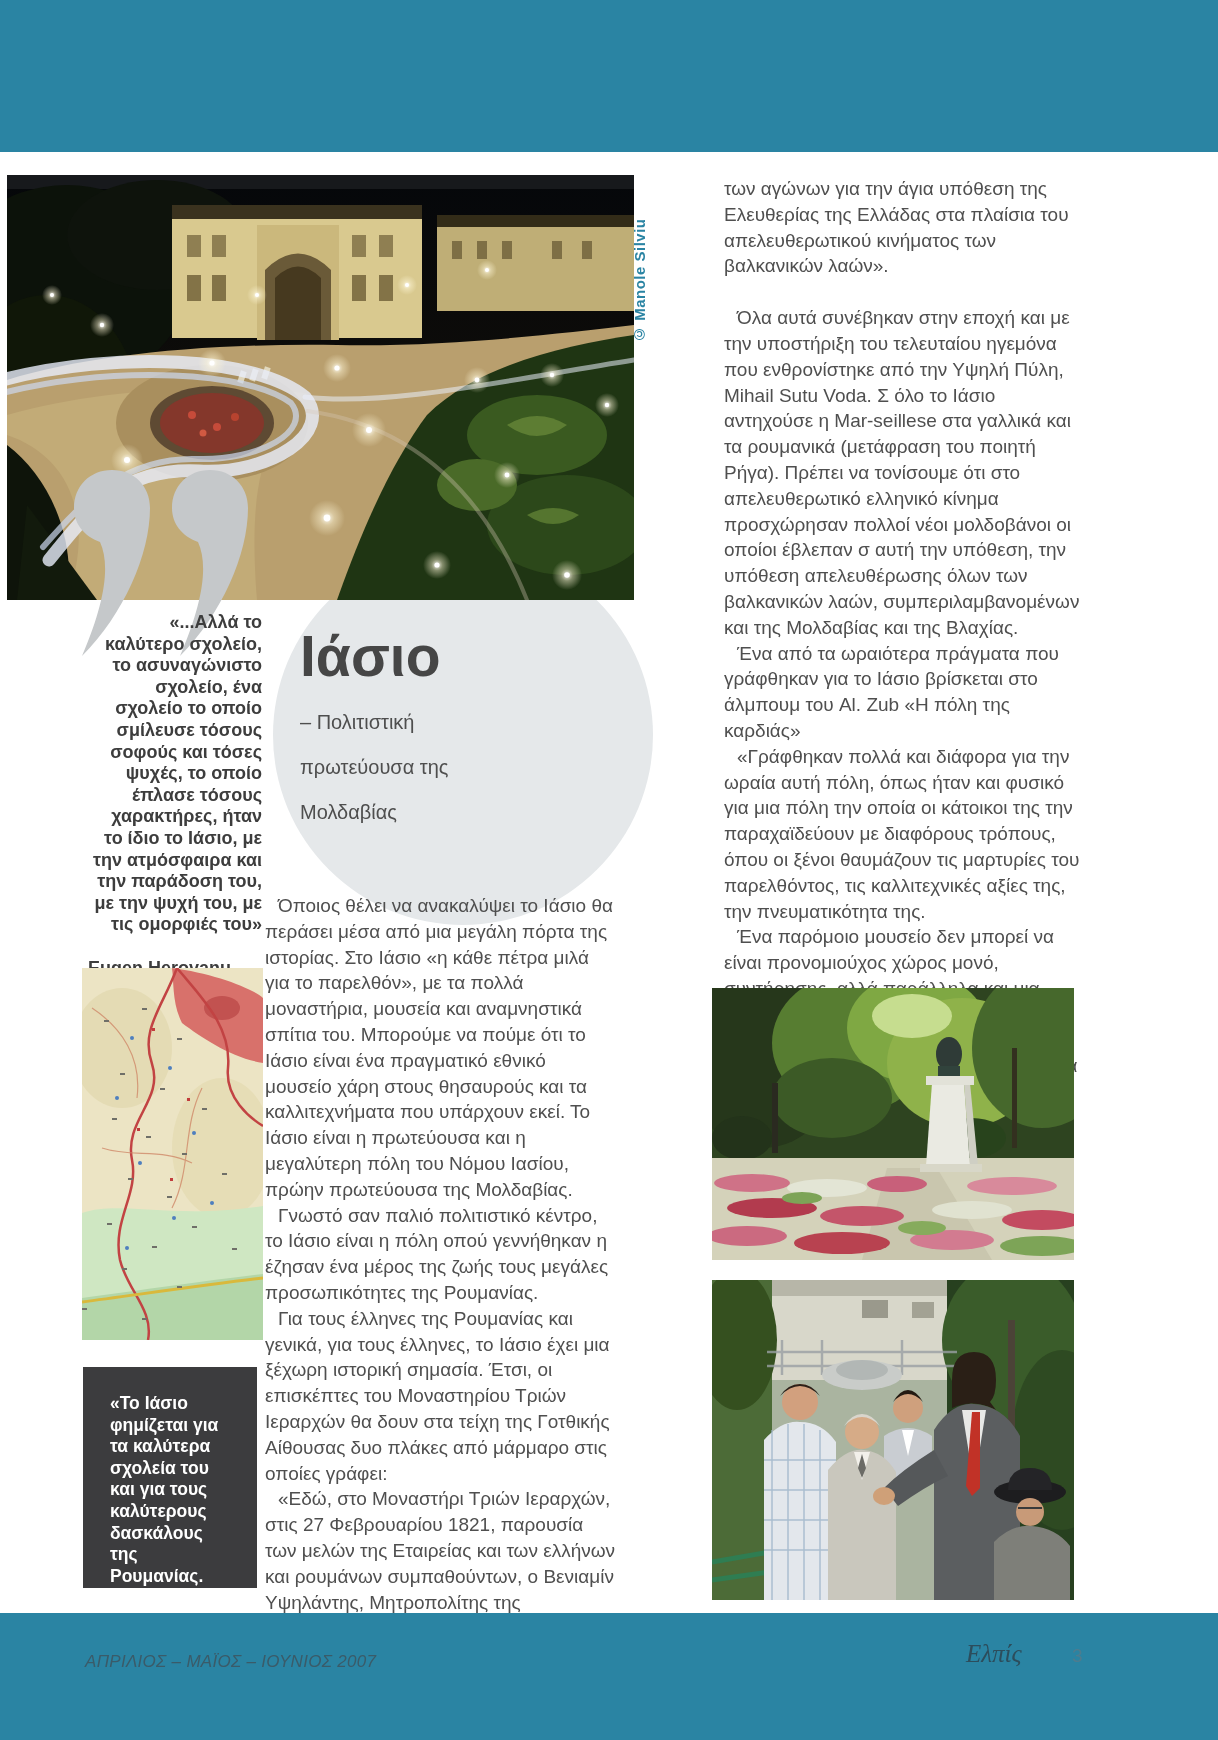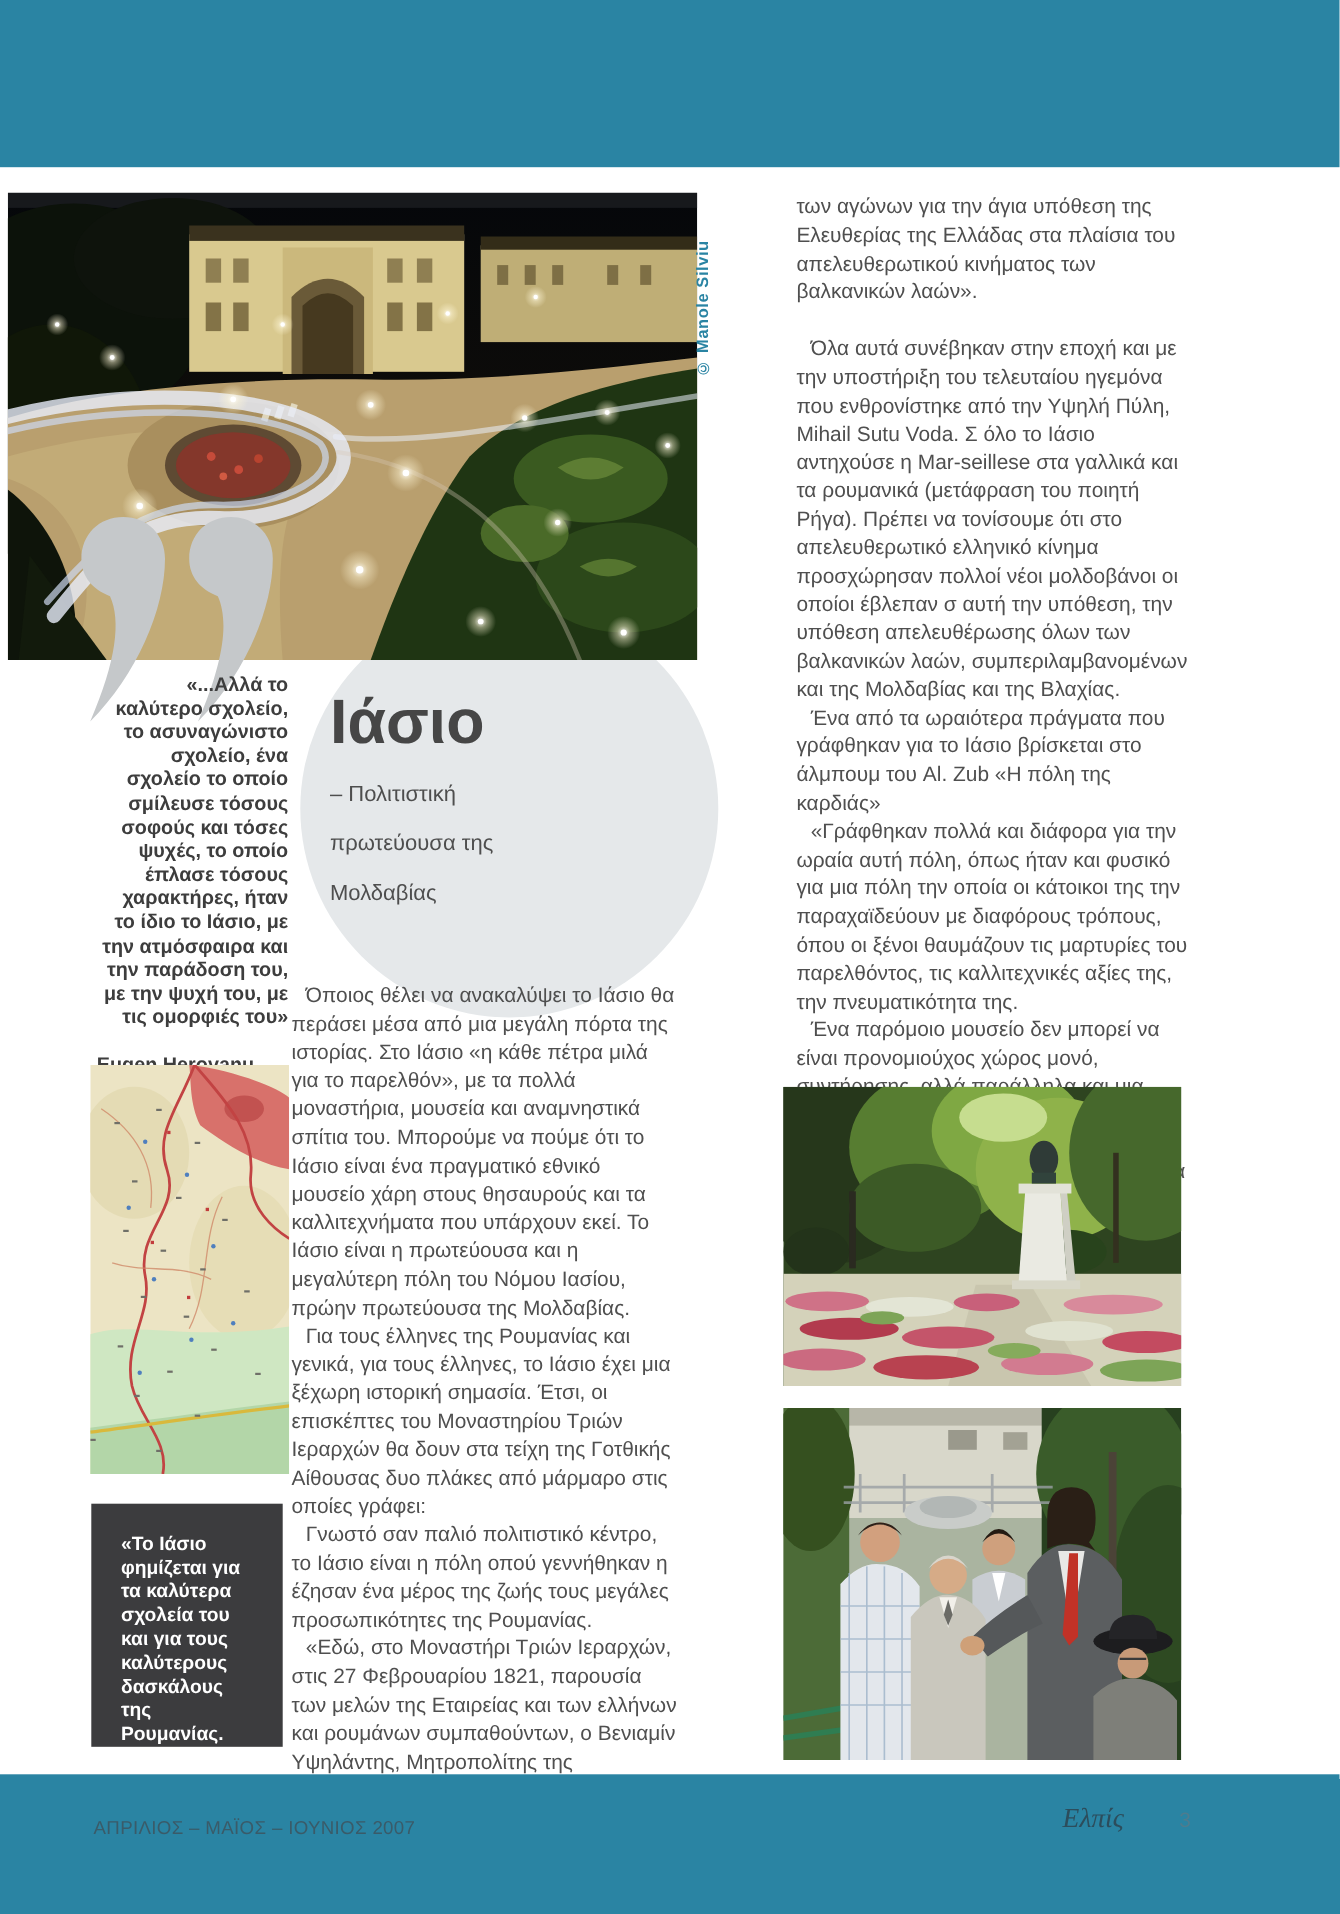--- a/index.html
+++ b/index.html
@@ -40,21 +40,21 @@
   .col{position:absolute;}
   .col p{margin:0;font-size:19px;line-height:25.8px;color:#4f4f4f;text-indent:13px;}
   .col-middle{left:265px;top:893px;width:352px;}
   .col-right{left:724px;top:176px;width:362px;}
   .col-right p:first-child{text-indent:0;margin-bottom:26px;}
 
   .side-photo{position:absolute;overflow:hidden;}
   .park-photo{left:712px;top:988px;width:362px;height:272px;}
   .group-photo{left:712px;top:1280px;width:362px;height:320px;}
 
-  .footer-issue{position:absolute;left:85px;top:1652px;font-size:17px;color:#3a5b69;letter-spacing:.3px;}
+  .footer-issue{position:absolute;left:85px;top:1652px;font-size:17px;color:#3a5b69;letter-spacing:.3px;font-style:italic;}
   .footer-mag{position:absolute;left:966px;top:1640px;font-size:25px;font-style:italic;
     font-family:"Liberation Serif", serif;color:#2c4d5c;}
   .footer-page{position:absolute;left:1072px;top:1645px;font-size:19px;color:#4e7c8e;}
 </style>
 </head>
 <body>
 
 <div class="page">
 
   <div class="band header"></div>
@@ -291,22 +291,22 @@
     </svg>
   </div>
 
   <div class="quote-box">
     <p class="qb-text">«Το Ιάσιο φημίζεται για τα καλύτερα σχολεία του και για τους καλύτερους δασκάλους της Ρουμανίας. Λεγόταν αλώστε και η Πόλη των σχολείων…»</p>
     <p class="qb-author">Eugen Herovanu</p>
   </div>
 
   <div class="col col-middle">
       <p>Όποιος θέλει να ανακαλύψει το Ιάσιο θα περάσει μέσα από μια μεγάλη πόρτα της ιστορίας. Στο Ιάσιο «η κάθε πέτρα μιλά για το παρελθόν», με τα πολλά μοναστήρια, μουσεία και αναμνηστικά σπίτια του. Μπορούμε να πούμε ότι το Ιάσιο είναι ένα πραγματικό εθνικό μουσείο χάρη στους θησαυρούς και τα καλλιτεχνήματα που υπάρχουν εκεί. Το Ιάσιο είναι η πρωτεύουσα και η μεγαλύτερη πόλη του Νόμου Ιασίου, πρώην πρωτεύουσα της Μολδαβίας.</p>
+      <p>Γνωστό σαν παλιό πολιτιστικό κέντρο, το Ιάσιο είναι η πόλη οπού γεννήθηκαν η έζησαν ένα μέρος της ζωής τους μεγάλες προσωπικότητες της Ρουμανίας.</p>
       <p>Για τους έλληνες της Ρουμανίας και γενικά, για τους έλληνες, το Ιάσιο έχει μια ξέχωρη ιστορική σημασία. Έτσι, οι επισκέπτες του Μοναστηρίου Τριών Ιεραρχών θα δουν στα τείχη της Γοτθικής Αίθουσας δυο πλάκες από μάρμαρο στις οποίες γράφει:</p>
-      <p>Γνωστό σαν παλιό πολιτιστικό κέντρο, το Ιάσιο είναι η πόλη οπού γεννήθηκαν η έζησαν ένα μέρος της ζωής τους μεγάλες προσωπικότητες της Ρουμανίας.</p>
       <p>«Εδώ, στο Μοναστήρι Τριών Ιεραρχών, στις 27 Φεβρουαρίου 1821, παρουσία των μελών της Εταιρείας και των ελλήνων και ρουμάνων συμπαθούντων, ο Βενιαμίν Υψηλάντης, Μητροπολίτης της Μολδαβίας και της Σουτσεάβα, άγιασε τη σημαία της Εταιρείας και ευλόγησε τον αρχηγό της, πρίγκιπα Αλέξανδρο Υψηλάντη, δίδοντας έτσι το σήμα</p>
     </div>
   <div class="col col-right">
       <p>των αγώνων για την άγια υπόθεση της Ελευθερίας της Ελλάδας στα πλαίσια του απελευθερωτικού κινήματος των βαλκανικών λαών».</p>
       <p>Όλα αυτά συνέβηκαν στην εποχή και με την υποστήριξη του τελευταίου ηγεμόνα που ενθρονίστηκε από την Υψηλή Πύλη, Mihail Sutu Voda. Σ όλο το Ιάσιο αντηχούσε η Mar-seillese στα γαλλικά και τα ρουμανικά (μετάφραση του ποιητή Ρήγα). Πρέπει να τονίσουμε ότι στο απελευθερωτικό ελληνικό κίνημα προσχώρησαν πολλοί νέοι μολδοβάνοι οι οποίοι έβλεπαν σ αυτή την υπόθεση, την υπόθεση απελευθέρωσης όλων των βαλκανικών λαών, συμπεριλαμβανομένων και της Μολδαβίας και της Βλαχίας.</p>
       <p>Ένα από τα ωραιότερα πράγματα που γράφθηκαν για το Ιάσιο βρίσκεται στο άλμπουμ του Al. Zub «Η πόλη της καρδιάς»</p>
       <p>«Γράφθηκαν πολλά και διάφορα για την ωραία αυτή πόλη, όπως ήταν και φυσικό για μια πόλη την οποία οι κάτοικοι της την παραχαϊδεύουν με διαφόρους τρόπους, όπου οι ξένοι θαυμάζουν τις μαρτυρίες του παρελθόντος, τις καλλιτεχνικές αξίες της, την πνευματικότητα της.</p>
       <p>Ένα παρόμοιο μουσείο δεν μπορεί να είναι προνομιούχος χώρος μονό, συντήρησης, αλλά παράλληλα και μια πηγή πολιτισμικής ακτινο-βολίας και αδιάκοπης προοπτικής» (Al. Zub)</p>
       <p>Αναφέρουμε επίσης μερικά από τα λόγια μεγάλων ρουμάνων προσωπικοτήτων:</p>
     </div>

